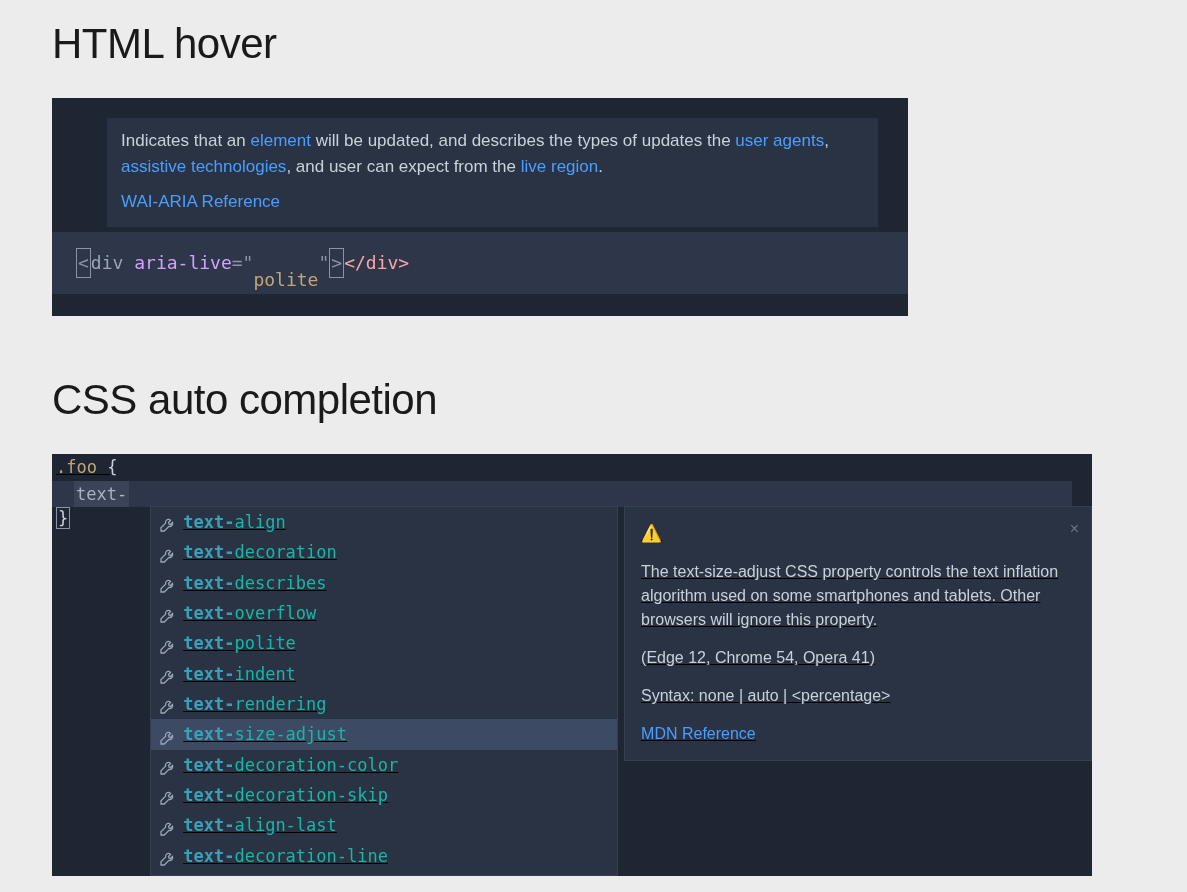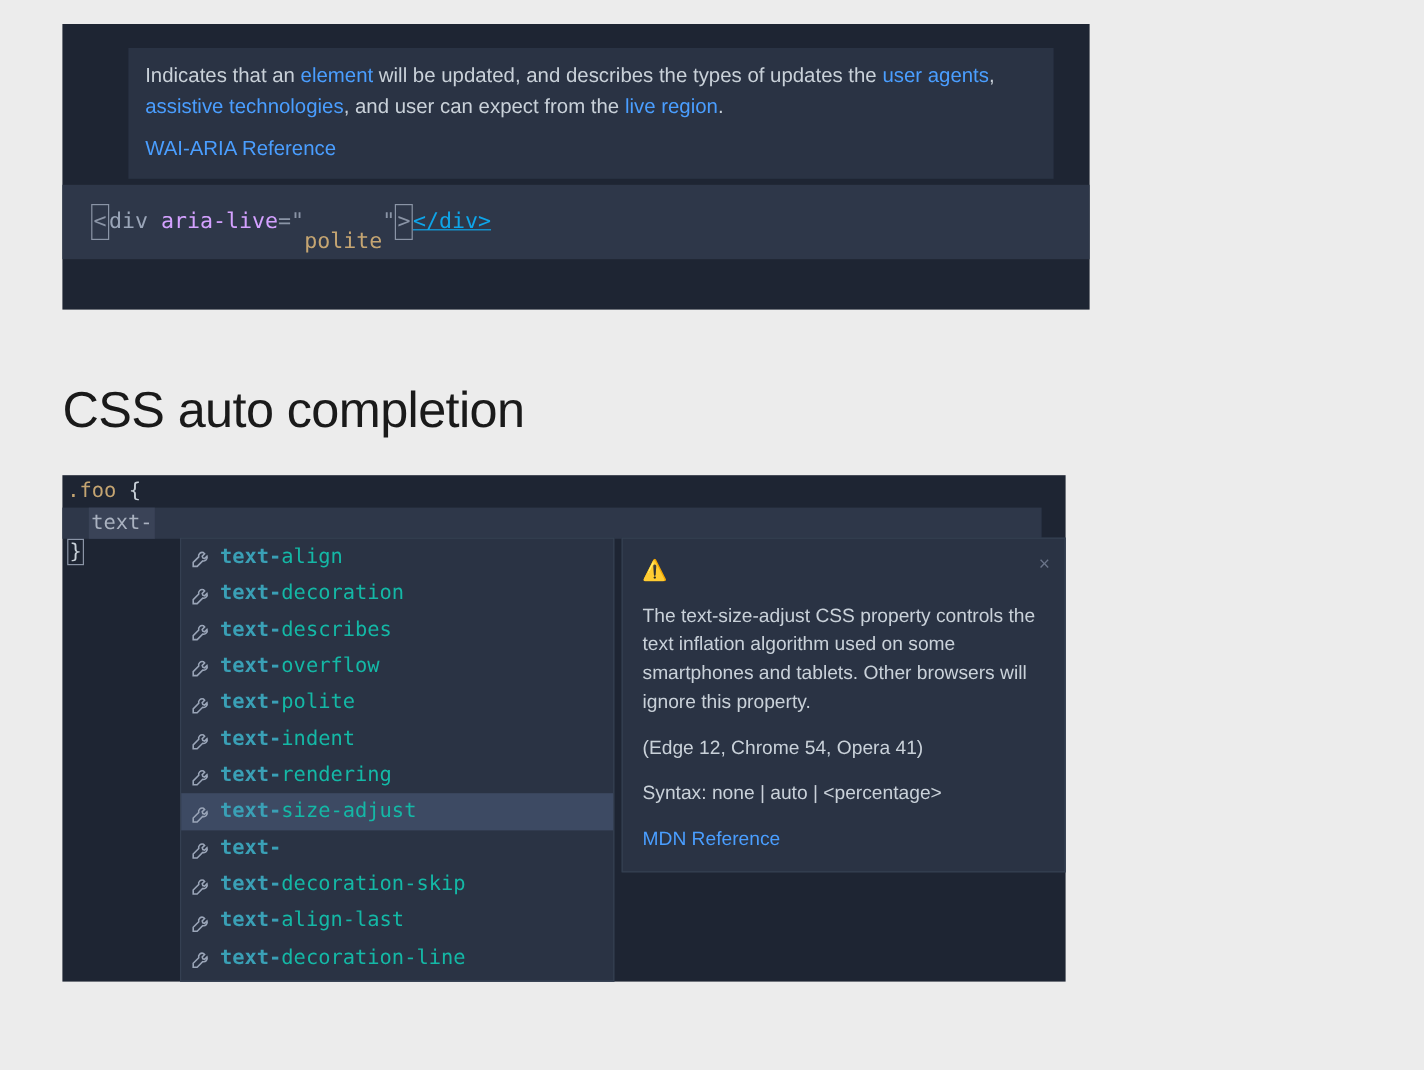--- a/index.html
+++ b/index.html
@@ -16,21 +16,21 @@
   margin: 0 0 30px 52px;
   letter-spacing: -0.5px;
 }
 .section { margin-bottom: 60px; }
 
 
 .editor-block {
   background: #1e2533;
   margin-left: 52px;
   width: 856px;
-  padding: 20px 0 42px 0;
+  padding: 20px 0 22px 0;
   position: relative;
 }
 .hover-tooltip {
   background: #2a3344;
   margin: 0 30px 5px 55px;
   padding: 10px 14px 12px 14px;
   color: #c9d1d9;
   font-size: 17px;
   line-height: 1.5;
 }
@@ -43,33 +43,34 @@
   background: #2e3749;
   line-height: 1.6;
   margin: 0;
   display: flex;
   align-items: center;
 }
 .punct { color: #8a94a6; }
 .tag { color: #9aa5b8; }
 .attr { color: #d4a1ff; }
 .str { color: #c5a572; margin-top: 34px; }
-.close-tag { color: #0ea5e9; text-decoration: underline; }
+.close-tag { color: #fca5a5; }
 .cursor-box { border: 1px solid #8a94a6; padding: 0 1px; }
 .cursor-box2 { border: 1px solid #8a94a6; padding: 0 1px; }
 
 
 .editor-block2 {
   background: #1e2533;
   margin-left: 52px;
-  width: 836px;
+  width: 1040px;
   padding: 0;
   position: relative;
   font-family: "SF Mono", Monaco, Menlo, Consolas, monospace;
   font-size: 17px;
+  text-decoration: underline;
 }
 .css-line { padding: 0 4px; line-height: 1.55; }
 .sel { color: #c5a572; }
 .br { color: #c9d1d9; }
 .css-typed {
   background: #3a4357;
   display: inline-block;
   color: #aab2c0;
   padding: 0 2px;
   margin-left: 20px;
@@ -129,20 +130,21 @@
   color: #6a7489;
   font-size: 16px;
   cursor: pointer;
 }
 .brace-close { border: 1px solid #8a94a6; display: inline-block; padding: 0 1px; }
 </style>
 </head>
 <body>
 
 <div class="section">
+  <h2>HTML hover</h2>
   <div class="editor-block">
     <div class="hover-tooltip">
       <span>Indicates that an </span><a href="#">element</a><span> will be updated, and describes the types of updates the </span><a href="#">user agents</a><span>, </span><a href="#">assistive technologies</a><span>, and user can expect from the </span><a href="#">live region</a><span>.</span>
       <a href="#" class="ref-link">WAI-ARIA Reference</a>
     </div>
     <div class="code-line">
       <span class="cursor-box punct">&lt;</span>
         <span class="tag">div</span>
         <span>&nbsp;</span>
         <span class="attr">aria-live</span>
@@ -224,20 +226,21 @@
                 <path d="M10.5 2.5a3 3 0 0 0-3.9 3.6L2 10.7V14h3.3l4.6-4.6a3 3 0 0 0 3.6-3.9l-2 2-1.5-.5-.5-1.5 2-2z"></path>
               </svg></span>
             <span class="match">text-</span>
             <span class="rest">size-adjust</span>
           </div>
           <div class="comp-item">
             <span class="wrench-icon"><svg viewBox="0 0 16 16" fill="none" stroke="#9aa5b8" stroke-width="1.3">
                 <path d="M10.5 2.5a3 3 0 0 0-3.9 3.6L2 10.7V14h3.3l4.6-4.6a3 3 0 0 0 3.6-3.9l-2 2-1.5-.5-.5-1.5 2-2z"></path>
               </svg></span>
             <span class="match">text-</span>
+            <span class="rest">decoration-color</span>
           </div>
           <div class="comp-item">
             <span class="wrench-icon"><svg viewBox="0 0 16 16" fill="none" stroke="#9aa5b8" stroke-width="1.3">
                 <path d="M10.5 2.5a3 3 0 0 0-3.9 3.6L2 10.7V14h3.3l4.6-4.6a3 3 0 0 0 3.6-3.9l-2 2-1.5-.5-.5-1.5 2-2z"></path>
               </svg></span>
             <span class="match">text-</span>
             <span class="rest">decoration-skip</span>
           </div>
           <div class="comp-item">
             <span class="wrench-icon"><svg viewBox="0 0 16 16" fill="none" stroke="#9aa5b8" stroke-width="1.3">

